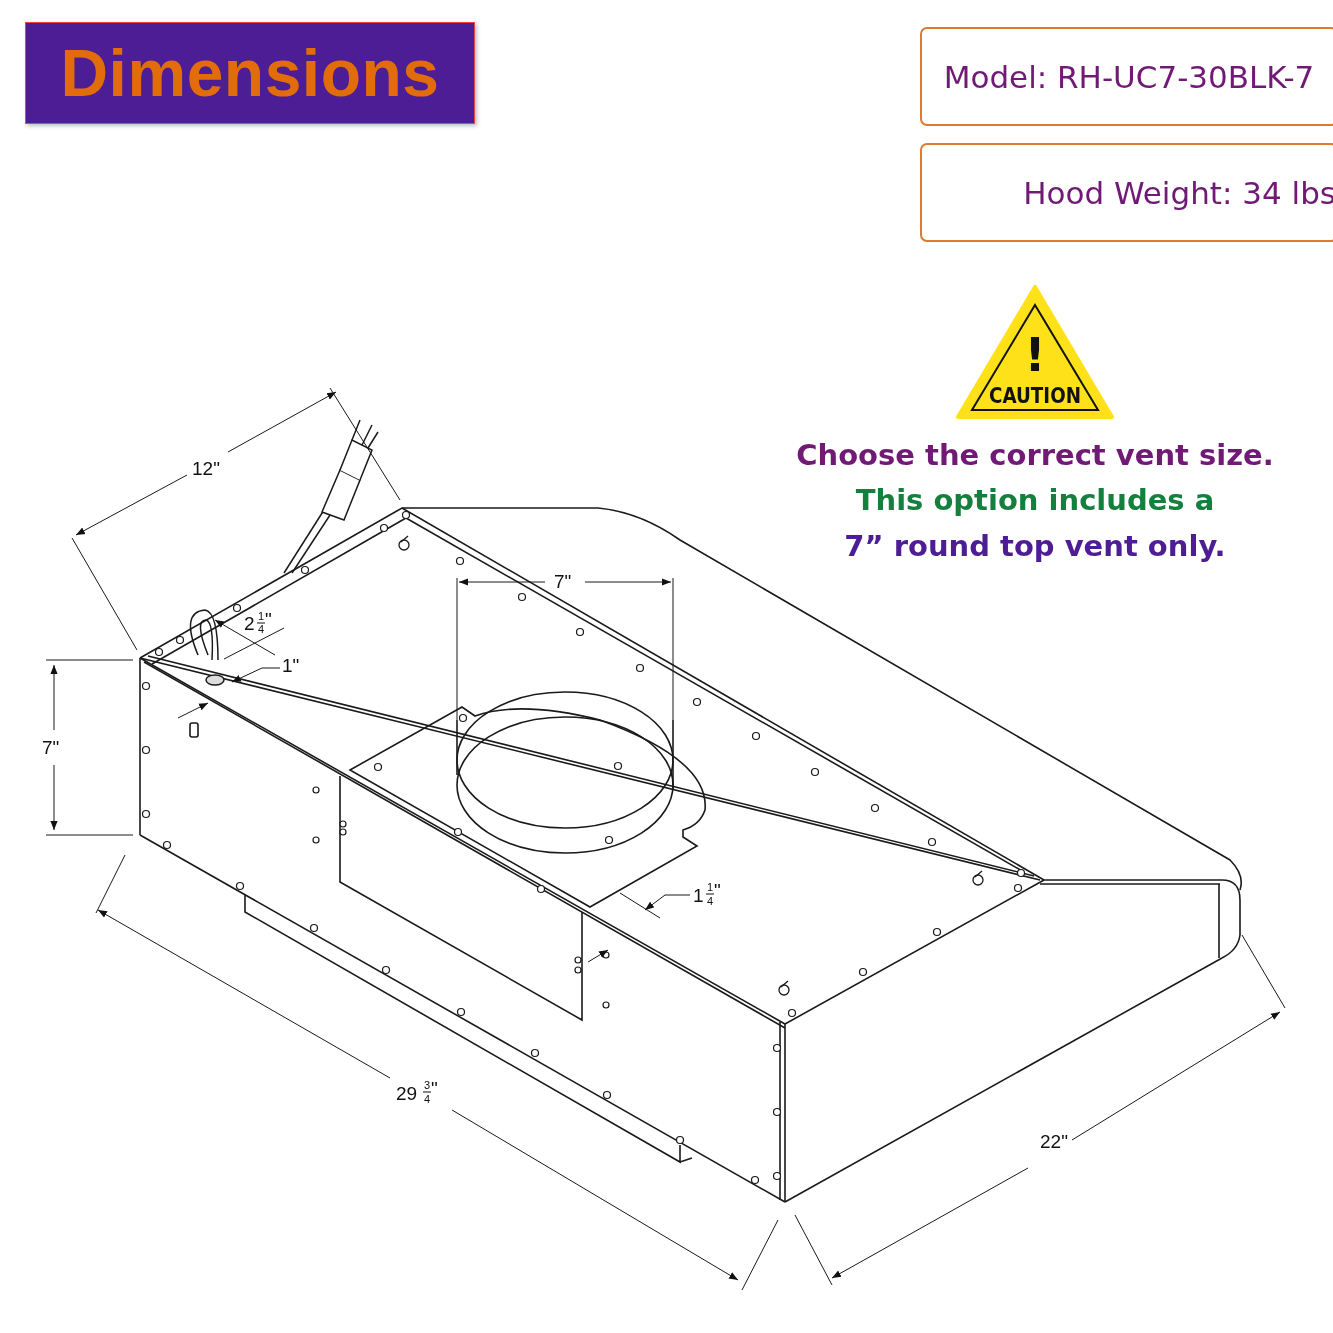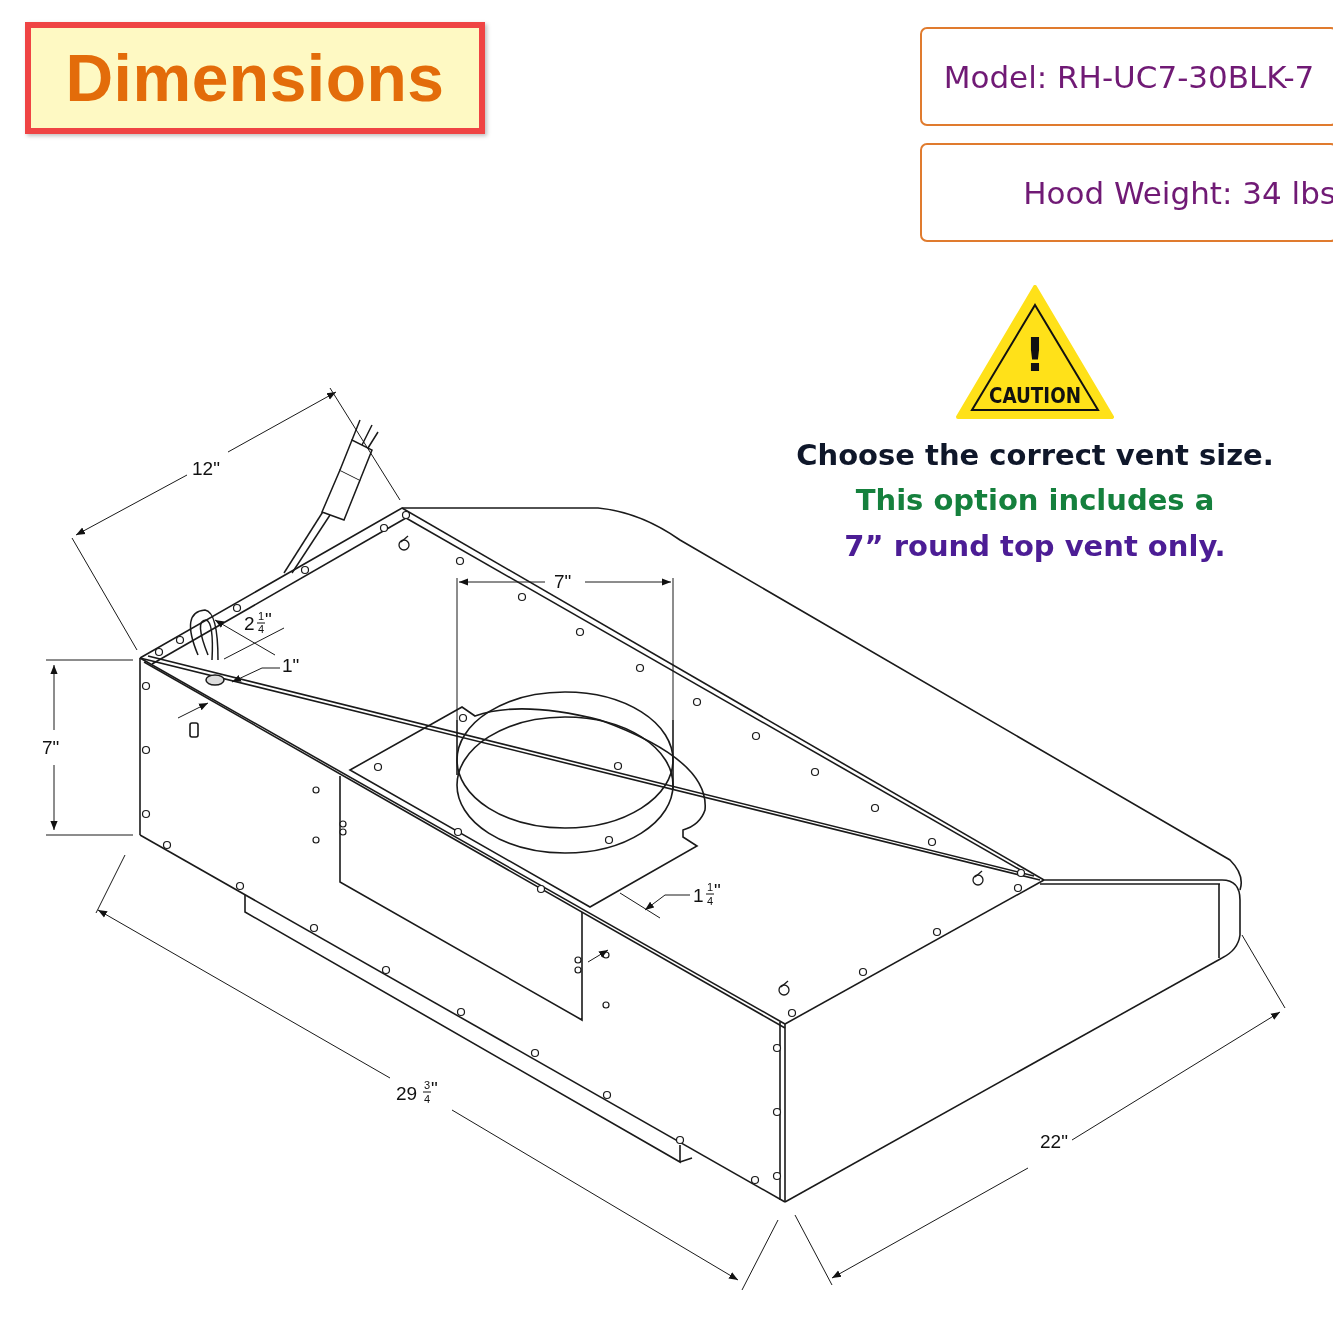--- a/index.html
+++ b/index.html
@@ -1,32 +1,32 @@
 <!DOCTYPE html>
 <html><head>
 <meta charset="utf-8">
 <style>
   html, body { margin:0; padding:0; background:#ffffff; }
   body { width:1333px; height:1333px; position:relative; overflow:hidden;
          font-family:"Liberation Sans", sans-serif; }
   .title-box { position:absolute; left:25px; top:22px; width:448px; height:100px;
-               border:6px solid #ef4444; box-shadow:2px 2px 4px rgba(0,0,0,0.25);
-               background:#fef9c3; display:flex; align-items:center; justify-content:center; }
+               border:1px solid #ef4444; box-shadow:2px 2px 4px rgba(0,0,0,0.25);
+               background:#4c1d95; display:flex; align-items:center; justify-content:center; }
   .title-text { color:#E36C0A; font-weight:bold; font-size:66px; letter-spacing:0.5px;
                 font-family:"Liberation Sans", sans-serif; }
   .spec-box { position:absolute; left:892px; width:414px; border:2.5px solid #E07B2E;
               border-radius:7px; background:#fff; display:flex; align-items:center;
               justify-content:center; color:#701a75; font-size:31px;
               font-family:"DejaVu Sans", sans-serif;margin-left:28px; }
   .spec-model { top:27px; height:95px; }
   .spec-weight { top:143px; height:95px;justify-content:flex-end; }
   .caution { position:absolute; left:955px; top:285px; width:160px; height:135px; }
   .notice { position:absolute; left:790px; width:490px; text-align:center;
             font-weight:bold; font-size:29px; font-family:"DejaVu Sans", sans-serif; }
-  .notice-red { top:438px; color:#0f172a; }
+  .notice-red { top:438px; color:#701a75; }
   .notice-blue1 { top:483px; color:#15803d; }
   .notice-blue2 { top:529px; color:#4c1d95; }
   .drawing { position:absolute; left:0; top:0; width:1333px; height:1333px; }
   .dim { font-family:"Liberation Sans", sans-serif; font-size:19px; fill:#111; }
   .frac { font-family:"Liberation Sans", sans-serif; font-size:11px; fill:#111; }
 </style>
 </head>
 <body>
 
 <div class="title-box">

